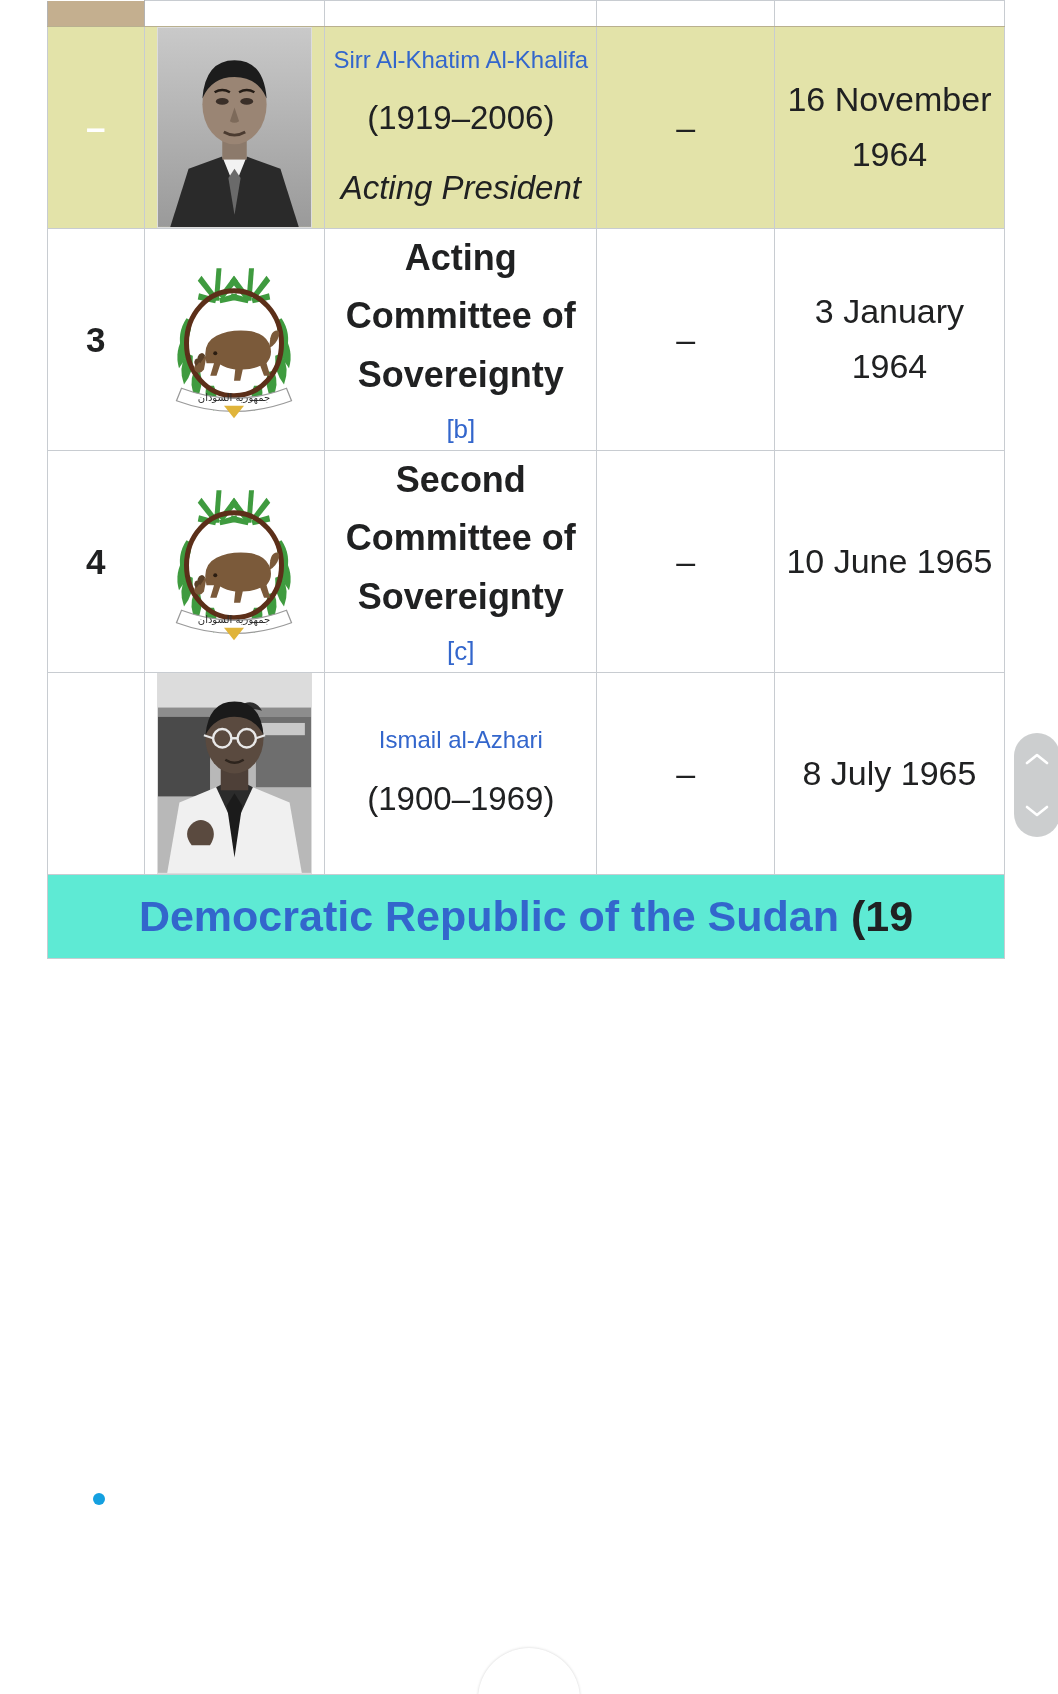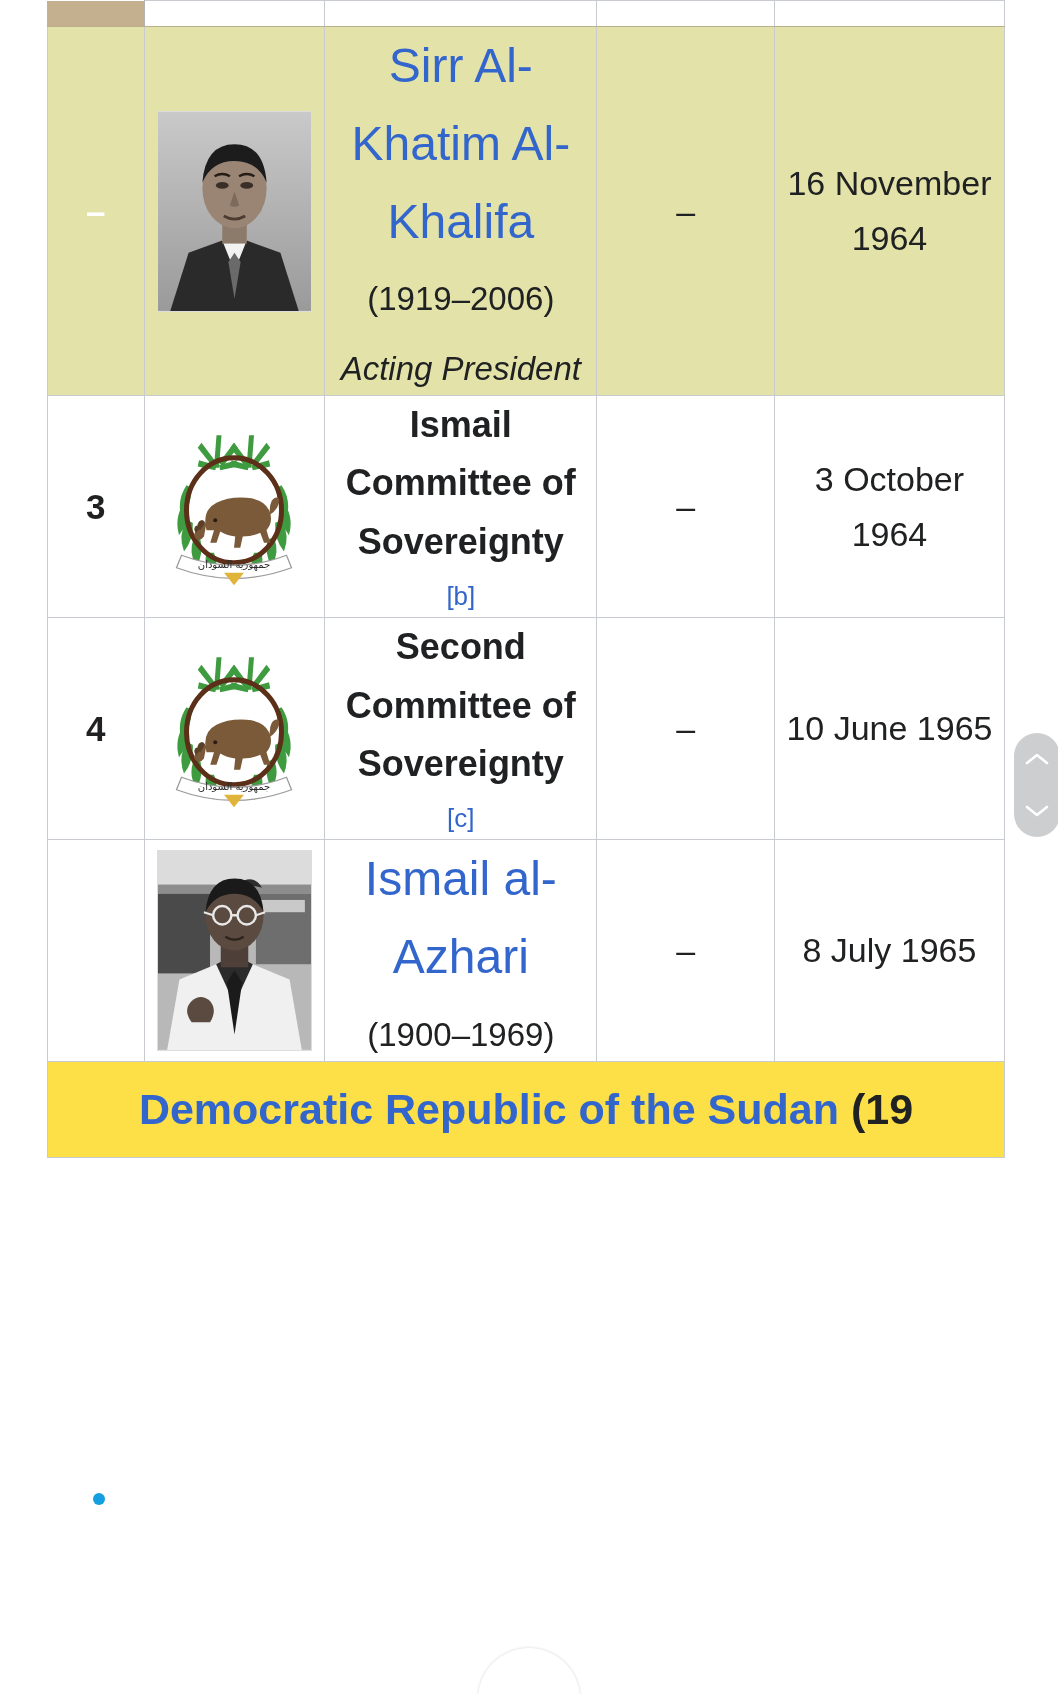--- a/index.html
+++ b/index.html
@@ -81,21 +81,21 @@
     margin-left: 20px;
   }
 
   
   .name-cell {
     padding: 10px 6px;
     line-height: 1.62;
   }
   .name-link {
     color: #3366cc;
-    font-size: 48px;
+    font-size: 24px;
     text-decoration: none;
     display: block;
   }
   .name-strong {
     color: #202122;
     font-size: 36px;
     font-weight: bold;
     display: block;
   }
   .name-years {
@@ -123,25 +123,25 @@
   .portrait-wrap { display:flex; justify-content:center; }
   .portrait {
     width: 155px;
     display:block;
     border: 1px solid #ddd;
   }
   .emblem { width: 150px; height: 165px; display:block; }
 
   
   .section-row td {
-    background: #fde047;
+    background: #5eead4;
     border: 1px solid #c8ccd1;
     text-align: left;
     padding: 10px 14px 10px 14px;
-    height: 96px;
+    height: 84px;
     white-space: nowrap;
     overflow: hidden;
   }
   .section-title {
     font-size: 43px;
     font-weight: bold;
     color: #202122;
   }
   .section-title a { color:#3366cc; text-decoration:none; }
 
@@ -301,25 +301,25 @@
               <path d="M30 86 q-3 -2 -1 -5 q2 -2 4 1 Z" fill="#5a4028"></path>
               <circle cx="45" cy="76" r="1.6" fill="#2b1d11"></circle>
 
               <path d="M18 104 q42 16 84 0 l4 10 q-46 17 -92 0 Z" fill="#ffffff" stroke="#9a9a9a" stroke-width="1"></path>
               <text x="60" y="114" font-size="8" text-anchor="middle" fill="#2b2b2b" font-family="'DejaVu Sans', sans-serif">جمهورية السودان</text>
               <path d="M52 118 l8 10 l8 -10 Z" fill="#e0b43a"></path>
             </svg>
           </div>
         </td>
         <td class="name-cell">
-          <span class="name-strong">Ismail Committee of Sovereignty</span>
+          <span class="name-strong">Acting Committee of Sovereignty</span>
           <a class="footnote" href="#">[b]</a>
         </td>
         <td class="dash-cell">–</td>
-        <td class="date-cell">3 October 1964</td>
+        <td class="date-cell">3 January 1964</td>
       </tr>
 
       <tr class="rowbg-white">
         <td class="num-cell num-grey">4</td>
         <td>
           <div class="portrait-wrap">
             <svg class="emblem" viewBox="0 0 120 130">
               <g fill="#3f9b3f">
                 <path d="M22 48 q-8 12 -4 26 q8 -10 8 -24 Z"></path>
                 <path d="M20 62 q-8 12 -4 26 q8 -10 8 -24 Z"></path>

